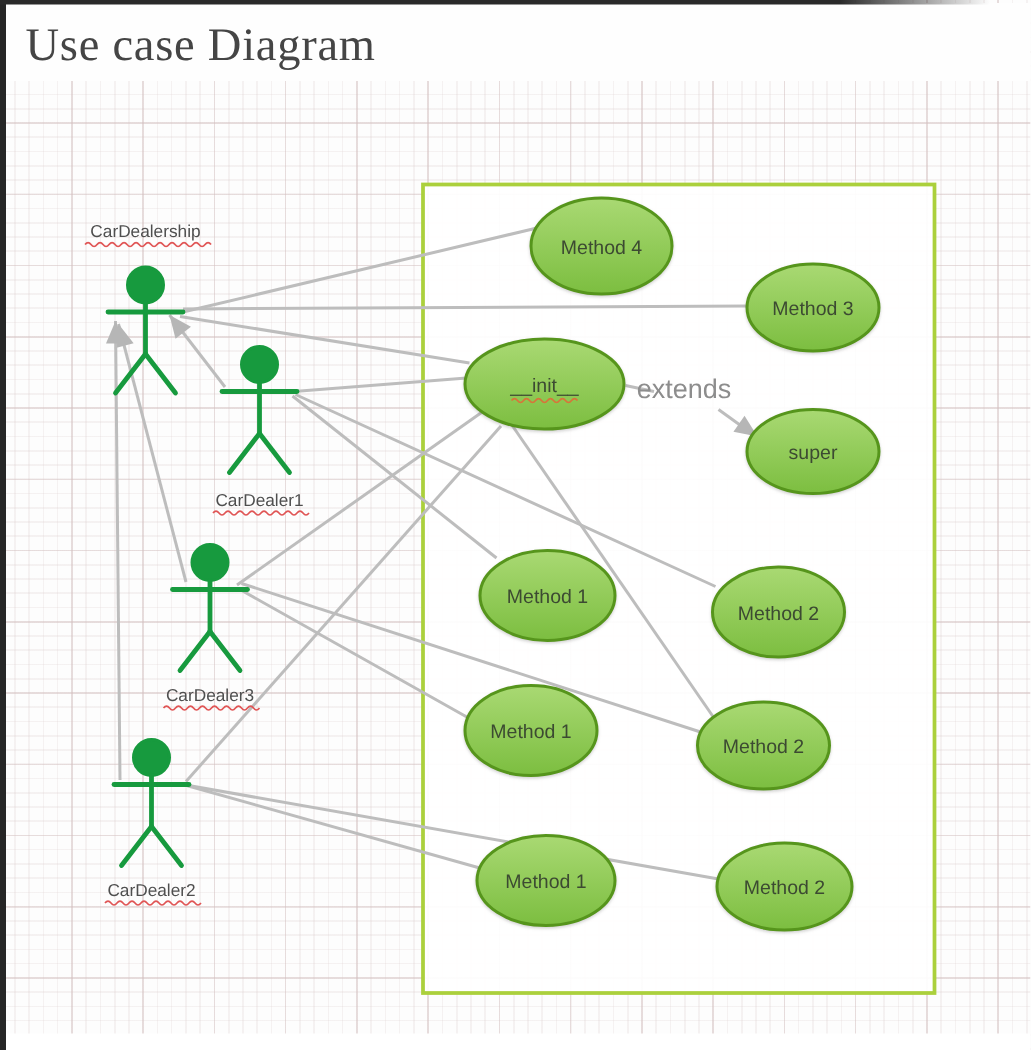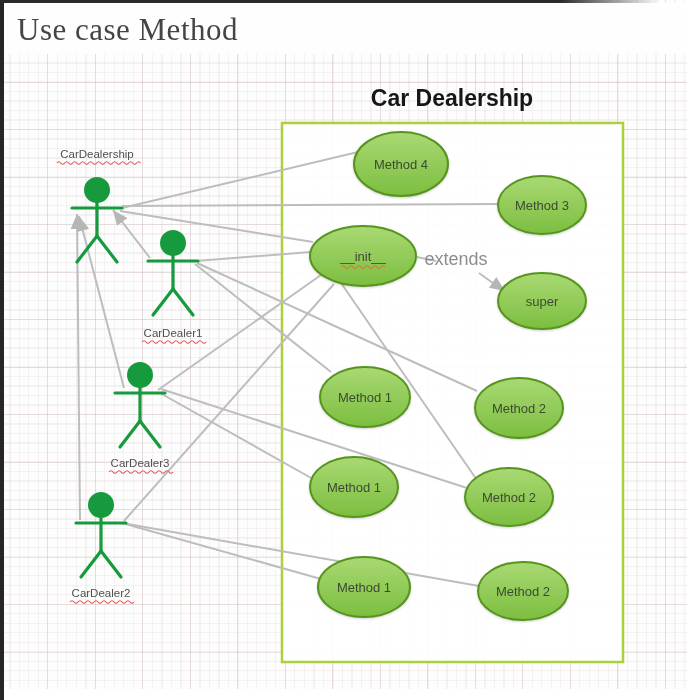--- a/index.html
+++ b/index.html
@@ -157,19 +157,18 @@
           <line x1="101" y1="517" x2="101" y2="551" class="actor-stroke"></line>
           <line x1="76" y1="523" x2="126" y2="523" class="actor-stroke"></line>
           <line x1="101" y1="551" x2="81" y2="577" class="actor-stroke"></line>
           <line x1="101" y1="551" x2="121" y2="577" class="actor-stroke"></line>
           <text x="101" y="597" class="actor-label">CarDealer2</text>
           <path d="M70 602 q2 -2.6 4 0 q2 2.6 4 0 q2 -2.6 4 0 q2 2.6 4 0 q2 -2.6 4 0 q2 2.6 4 0 q2 -2.6 4 0 q2 2.6 4 0 q2 -2.6 4 0 q2 2.6 4 0 q2 -2.6 4 0 q2 2.6 4 0 q2 -2.6 4 0 q2 2.6 4 0 q2 -2.6 4 0 q2 2.6 4 0" class="wave" stroke="#e05555"></path>
         </g>
       </g>
   </svg>
 
-  <div class="page-title">Use case Method</div>
-  <div class="system-title">Car Dealership</div>
+  <div class="page-title">Use case Diagram</div>
   <div class="extends-label">extends</div>
 
   <div class="frame-left"></div>
   <div class="frame-top"></div>
 </div>
 
 </body></html>

